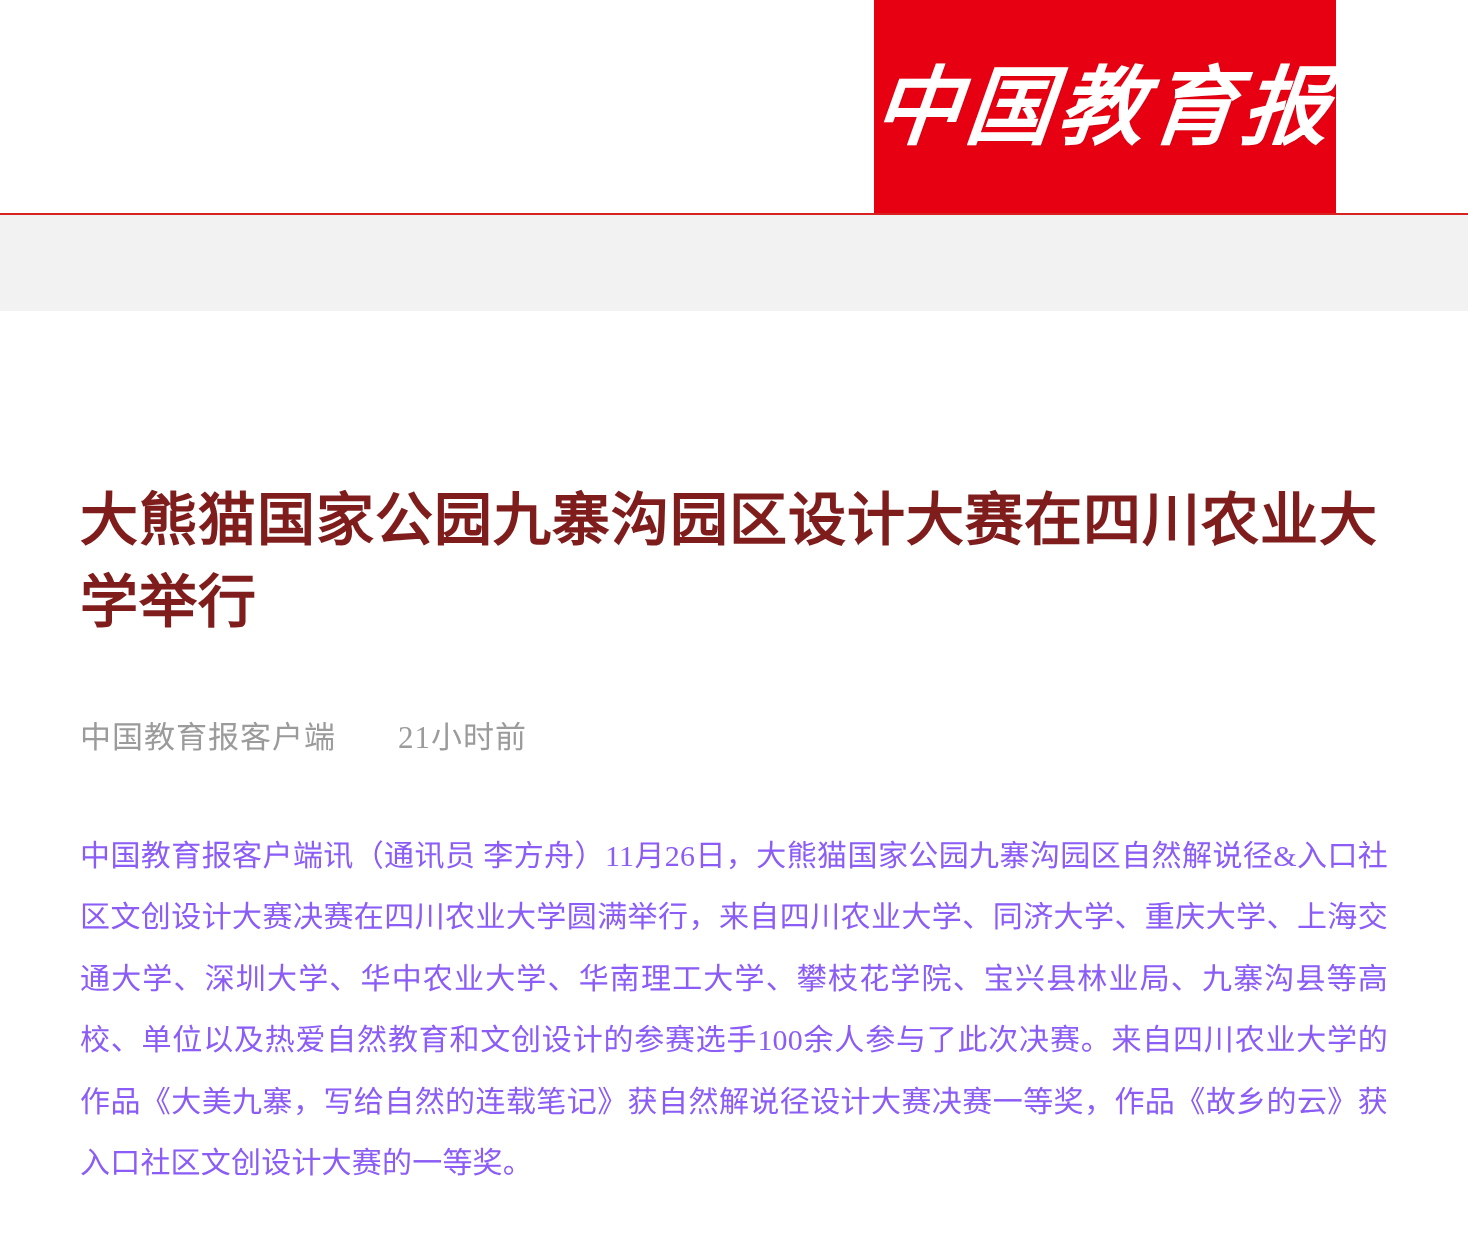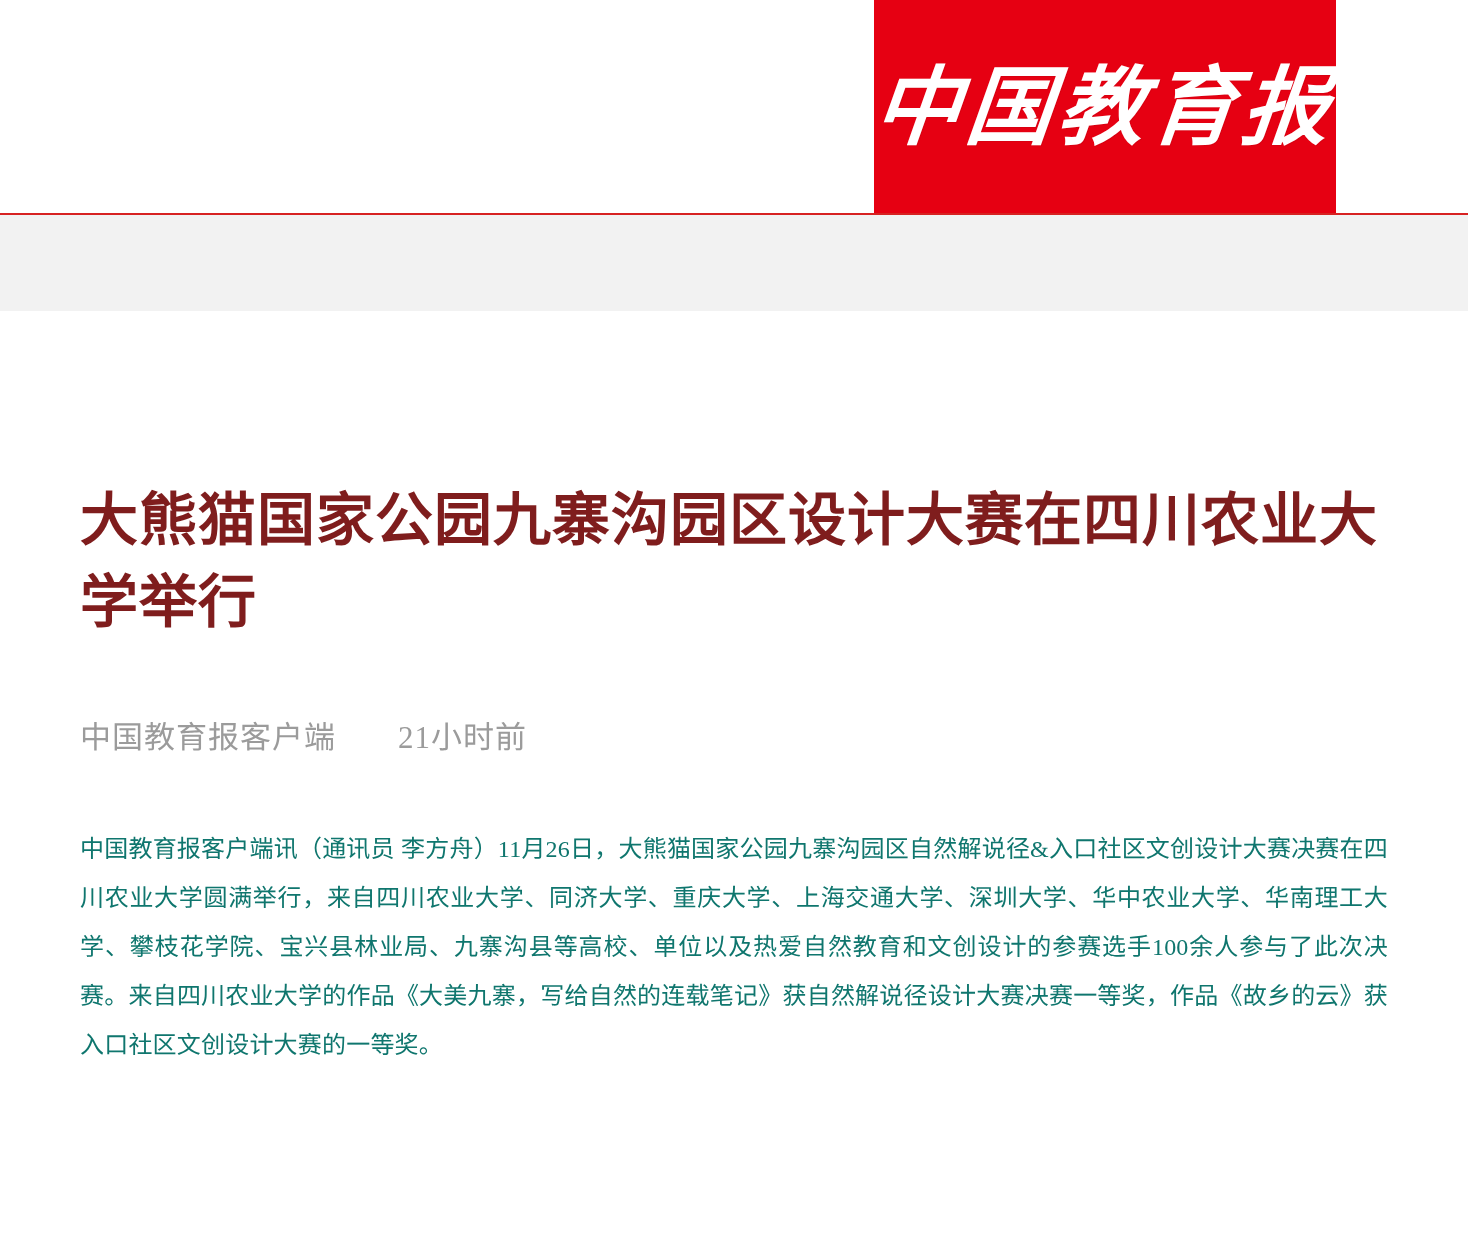--- a/index.html
+++ b/index.html
@@ -79,23 +79,23 @@
     font-size: 31px;
     line-height: 1;
     letter-spacing: 1px;
   }
   .article-meta .source {
     margin-right: 62px;
     text-align: center;
   }
   .article-body {
     margin-top: 72px;
-    font-size: 24px;
+    font-size: 30px;
     line-height: 2.05;
-    color: #0f766e;
+    color: #8b5cf6;
     text-align: justify;
     letter-spacing: 0.2px;
   }
   .article-body p {
     margin: 0 0 20px 0;
     text-indent: 0;
   }
 </style>
 </head>
 <body>

